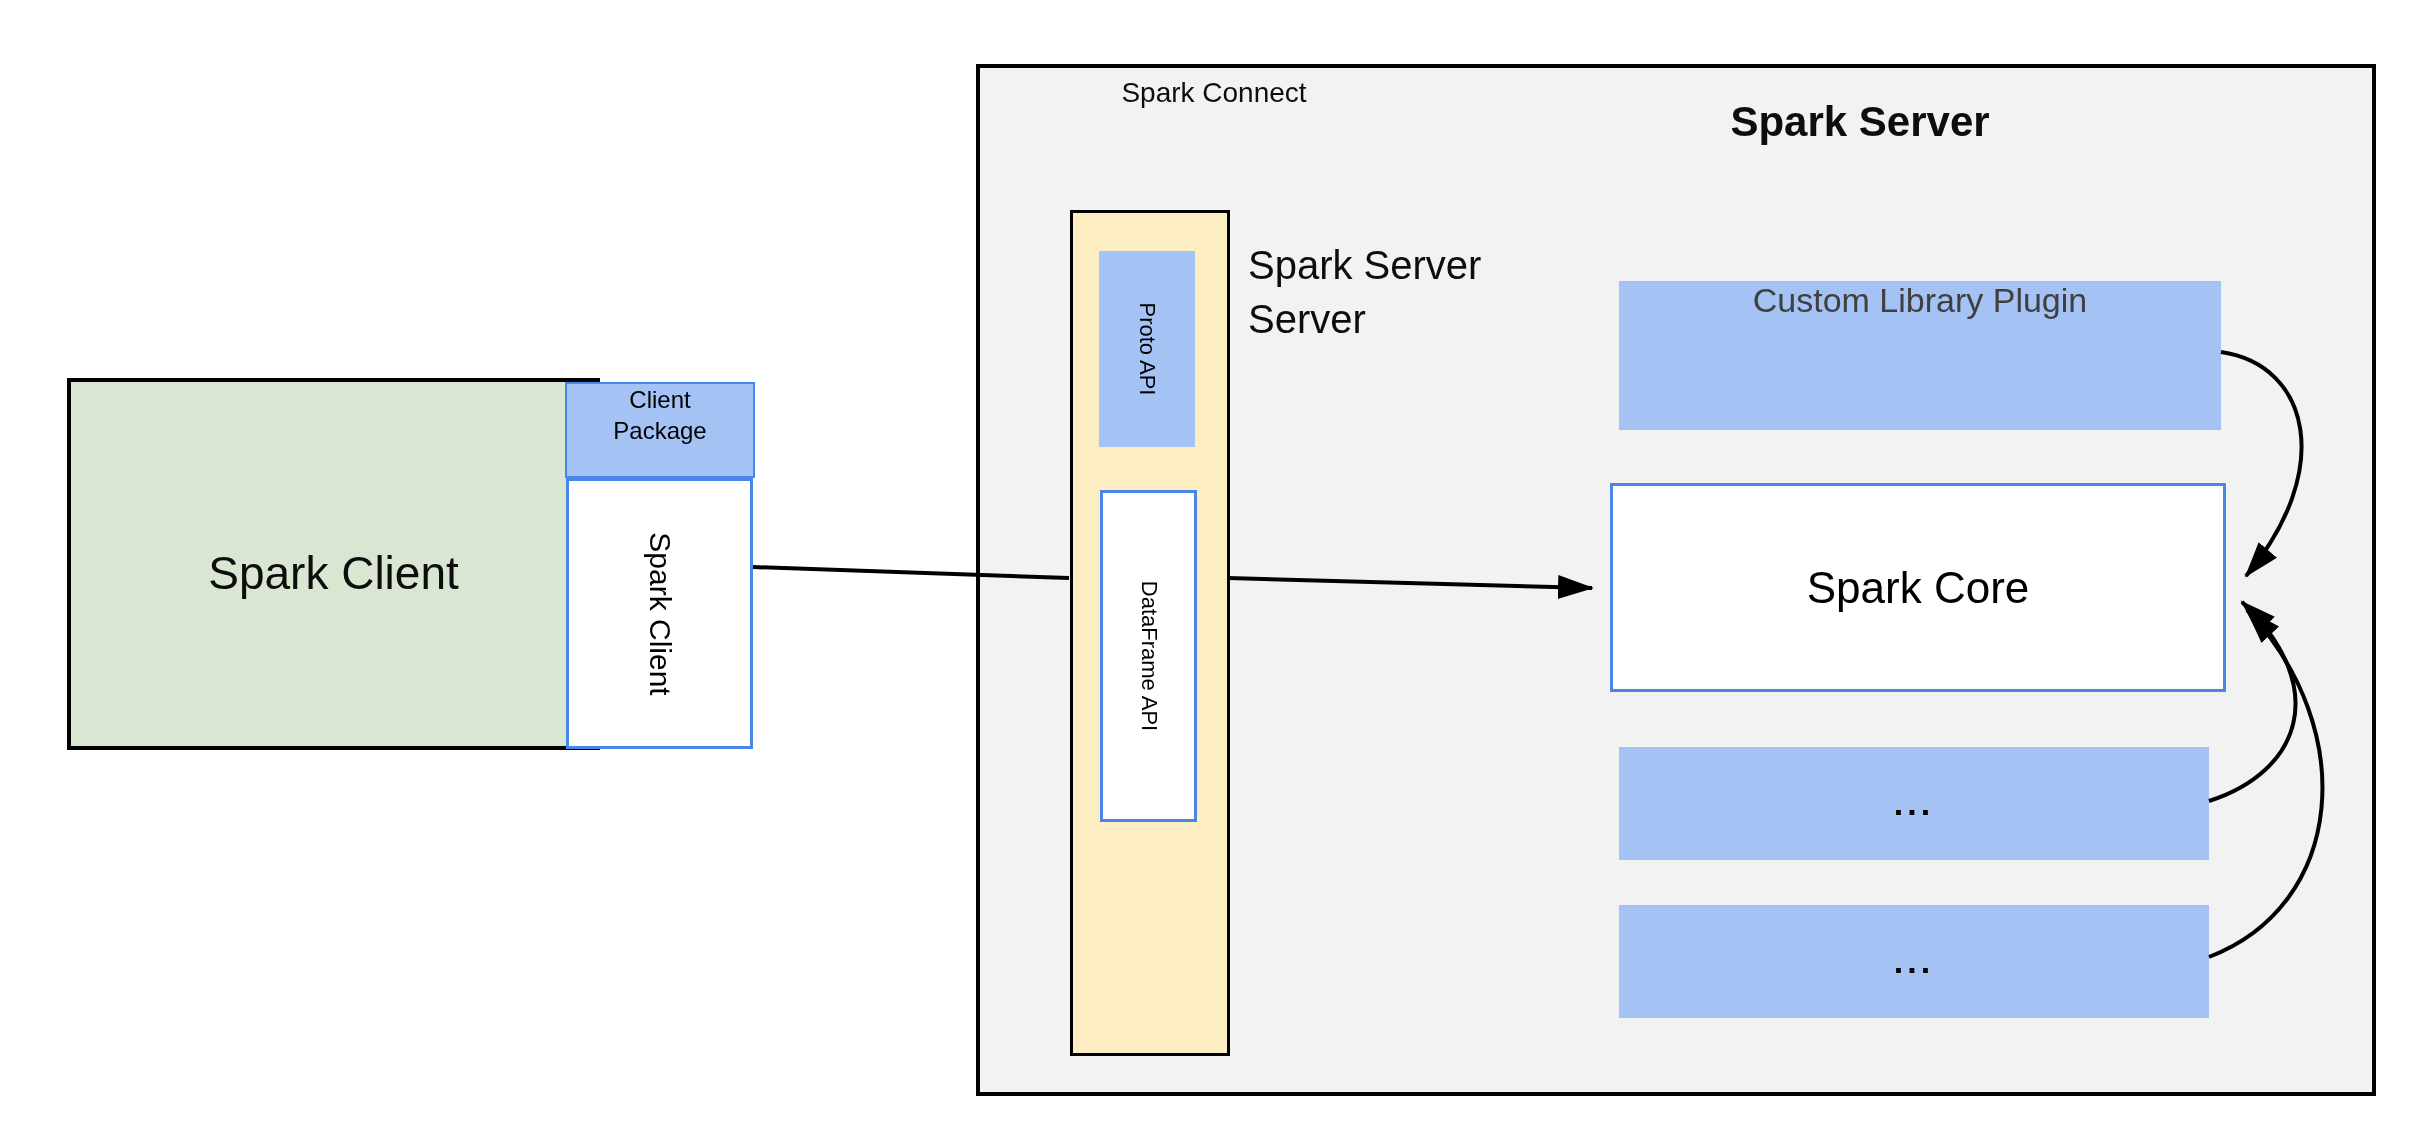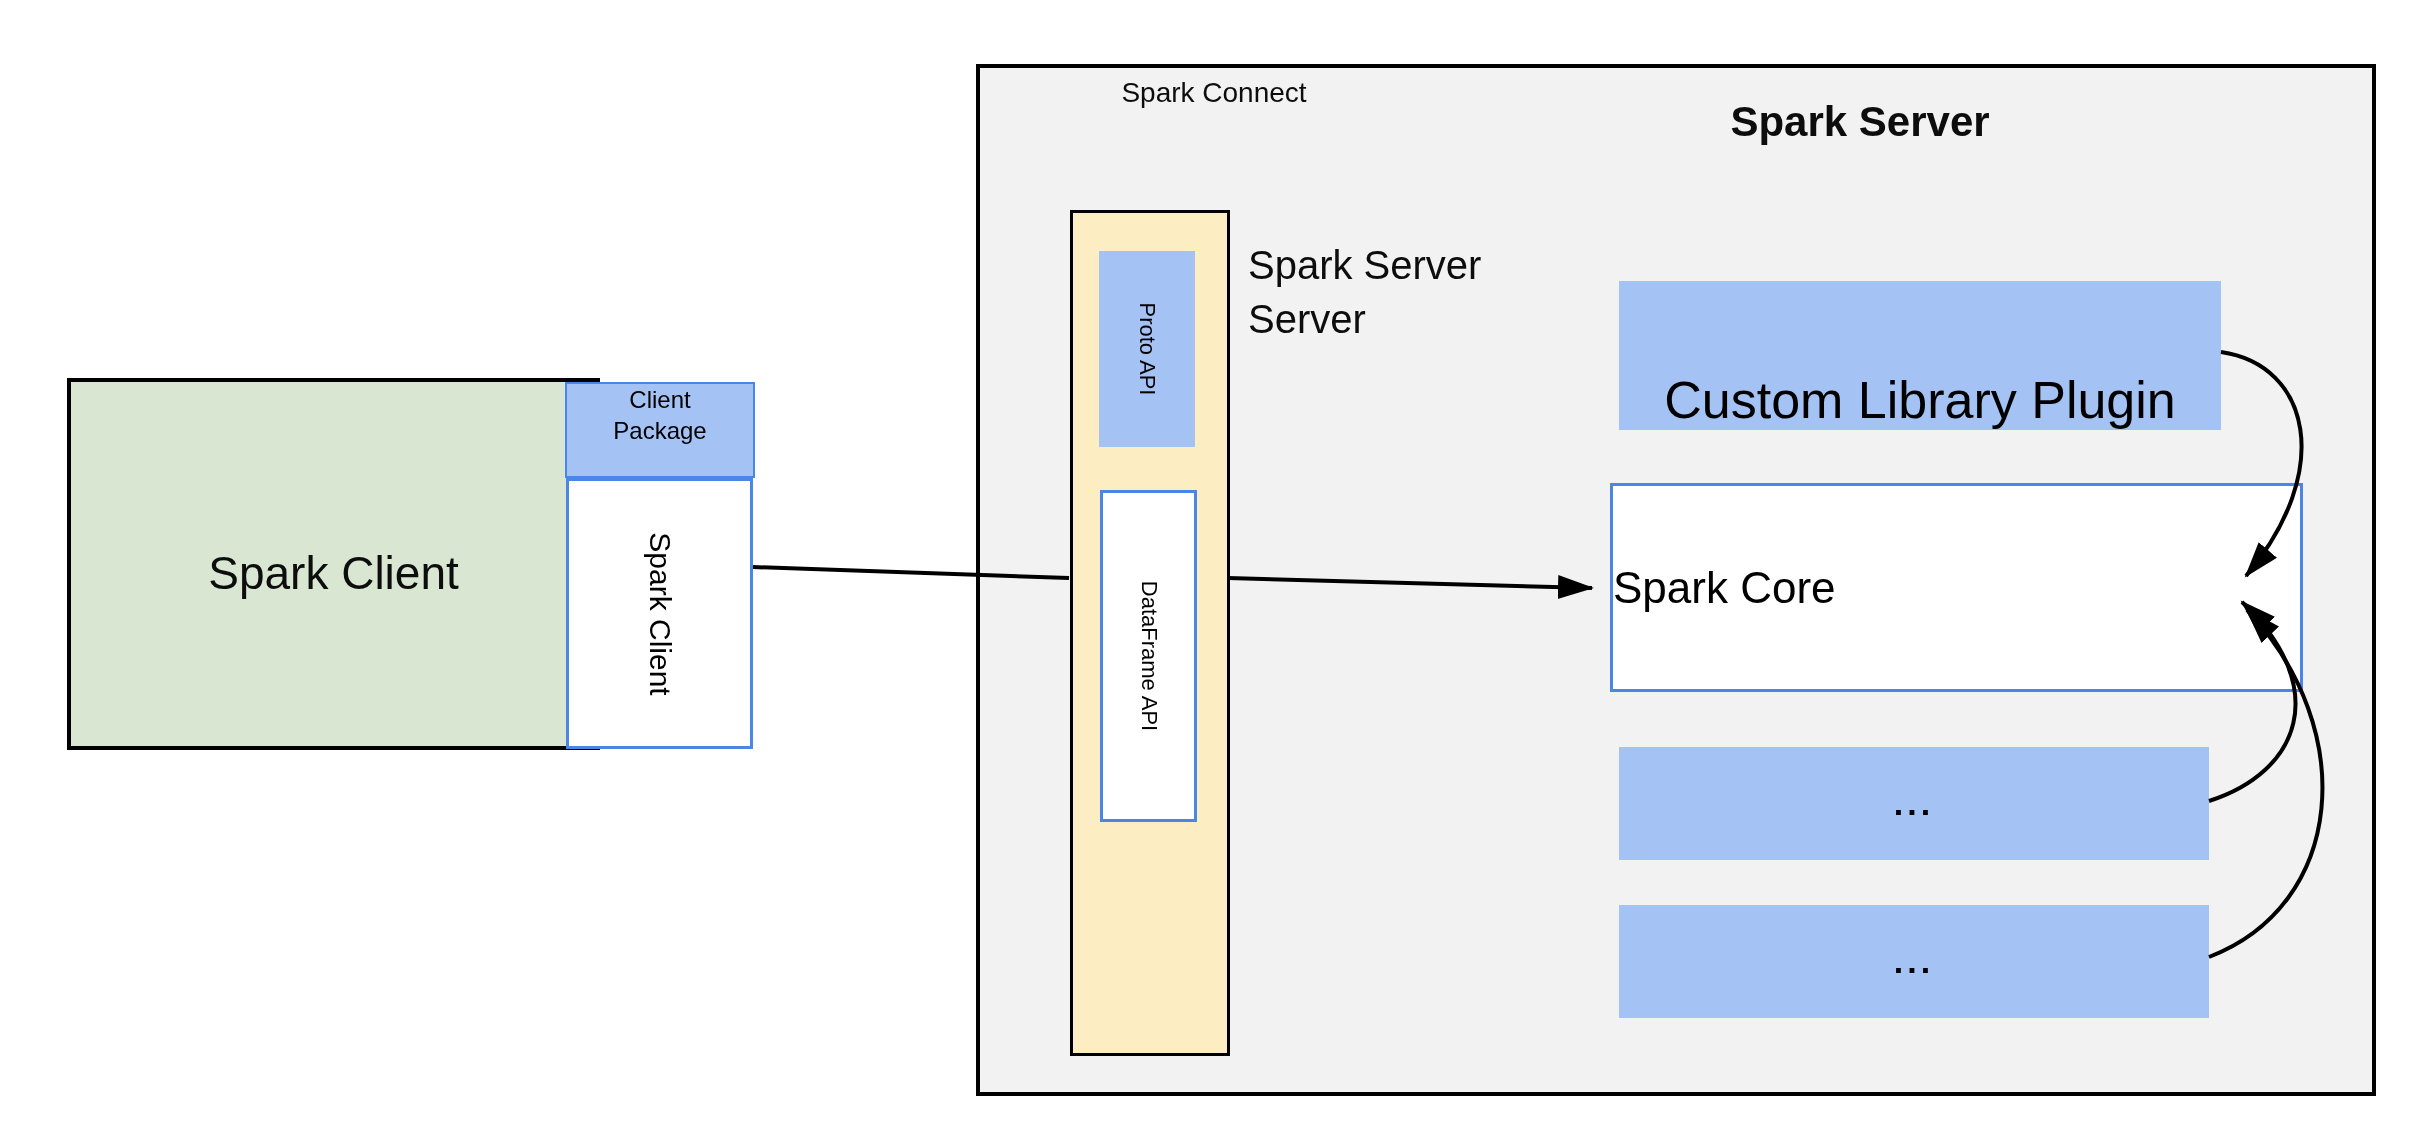--- a/index.html
+++ b/index.html
@@ -61,27 +61,27 @@
     background:#ffffff;border:3px solid #4a86e8;
   }
   .df-box .vtext{font-size:22px;}
   .server-lib-label{
     left:1248px;top:238px;width:320px;
     font-size:40px;line-height:1.35;text-align:left;
   }
   
   .plugin-box{
     left:1619px;top:281px;width:602px;height:149px;
-    background:#a4c2f4;display:flex;align-items:flex-end;justify-content:center;
-    font-size:52px;color:#000000;
+    background:#a4c2f4;display:flex;align-items:flex-start;justify-content:center;
+    font-size:34px;color:#404040;
   }
   .core-box{
-    left:1610px;top:483px;width:693px;height:209px;
+    left:1610px;top:483px;width:616px;height:209px;
     background:#ffffff;border:3px solid #4a86e8;
-    display:flex;align-items:center;justify-content:flex-start;
+    display:flex;align-items:center;justify-content:center;
     font-size:44px;color:#000;
   }
   .dots-box{
     left:1619px;width:590px;height:113px;background:#a4c2f4;
     display:flex;align-items:center;justify-content:center;
     font-size:34px;font-weight:bold;letter-spacing:4px;color:#000;
   }
   .dots-1{top:747px;}
   .dots-2{top:905px;}
   

